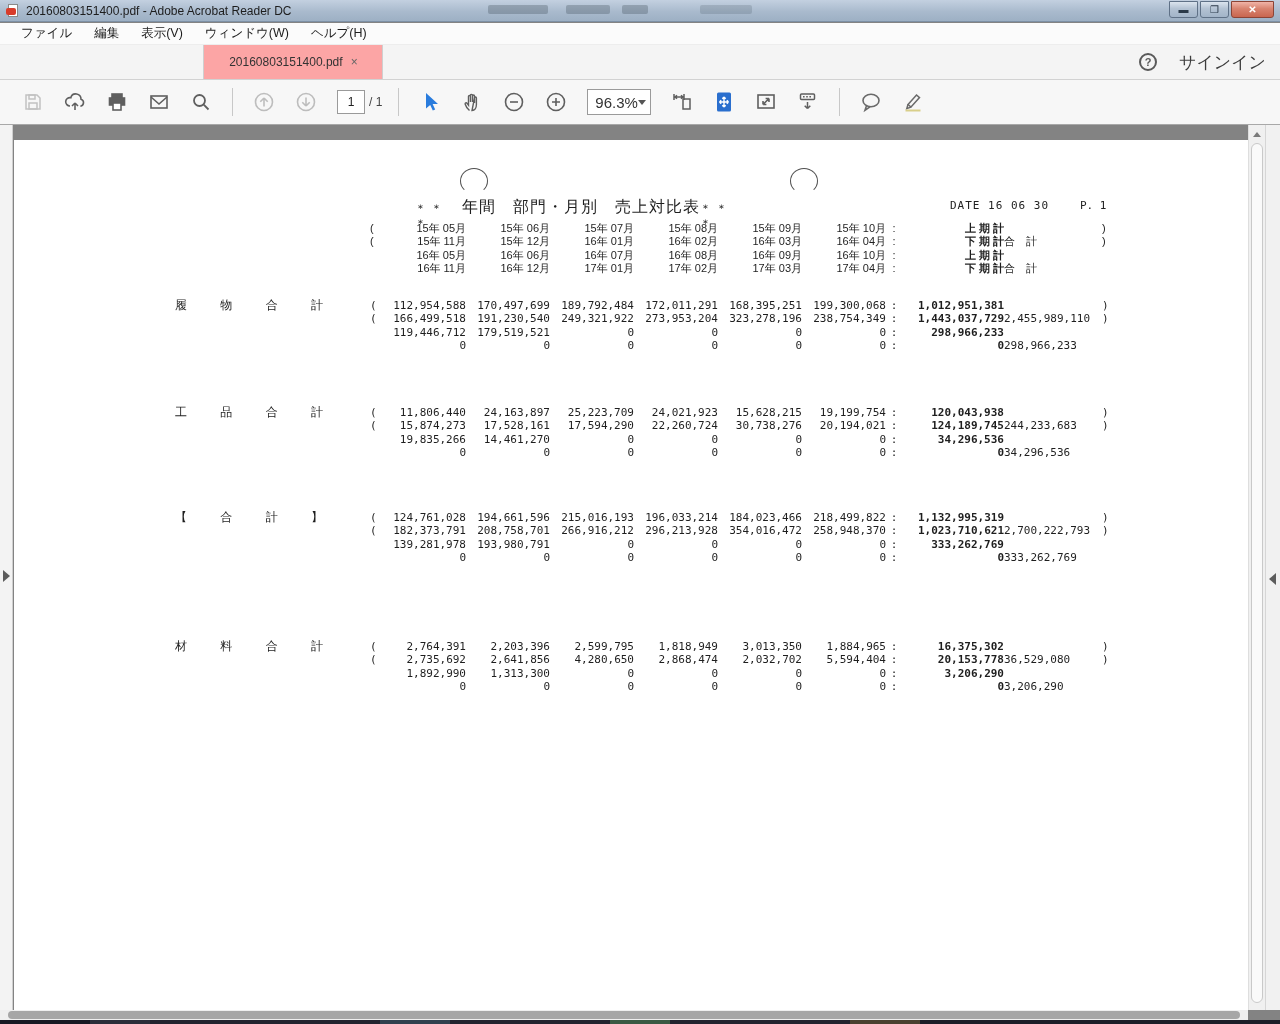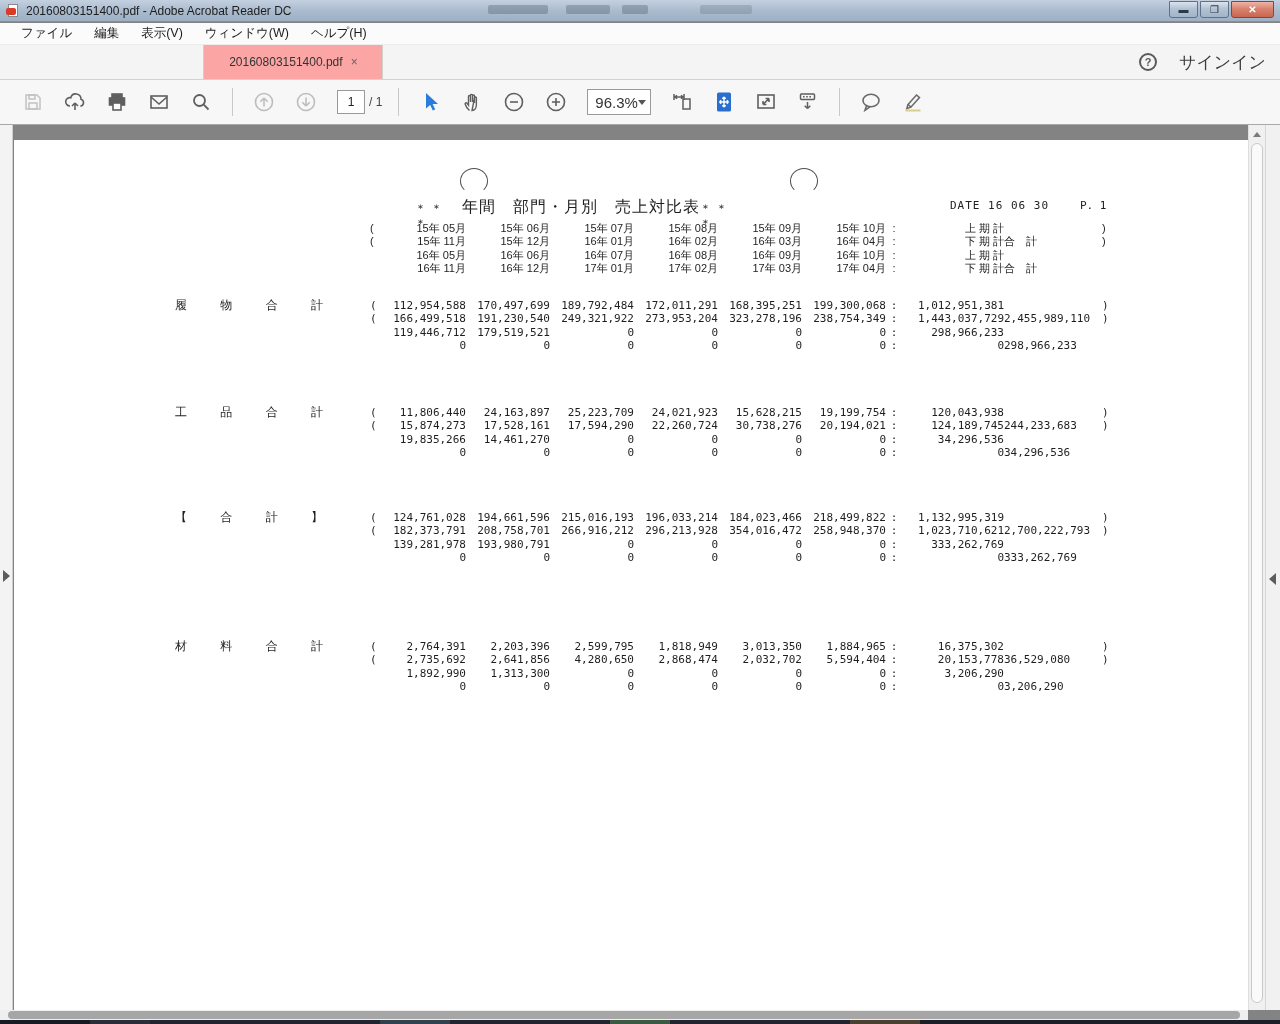--- a/index.html
+++ b/index.html
@@ -80,21 +80,21 @@
   .report-block { position:absolute; left:0; width:1234px; }
   .block-rows { position:absolute; left:356px; top:0; }
   .block-label { position:absolute; left:161px; top:0; width:148px; display:flex; justify-content:space-between;
     font-size:12px; color:#1e1e1e; line-height:13.4px; }
 
   .rline { display:flex; height:13.4px; line-height:13.4px; font-family:"DejaVu Sans Mono",monospace; font-size:11px; color:#1e1e1e; white-space:pre; }
   .rline.cjk { font-family:"Liberation Sans",sans-serif; font-size:11px; }
   .co { width:12px; text-align:left; }
   .cm { width:84px; text-align:right; }
   .cc { width:16px; text-align:center; }
-  .cp { width:102px; text-align:right; }
+  .cp { width:102px; text-align:right;font-weight:bold; }
   .cg { width:98px; text-align:left; }
   .ce { width:8px; text-align:left; }
 
   
   .taskbar { position:absolute; left:0; bottom:0; width:1280px; height:4px; background:#171923; display:flex; }
   .taskbar .seg { height:4px; }
 
   svg { display:block; }
 </style>
 </head>

